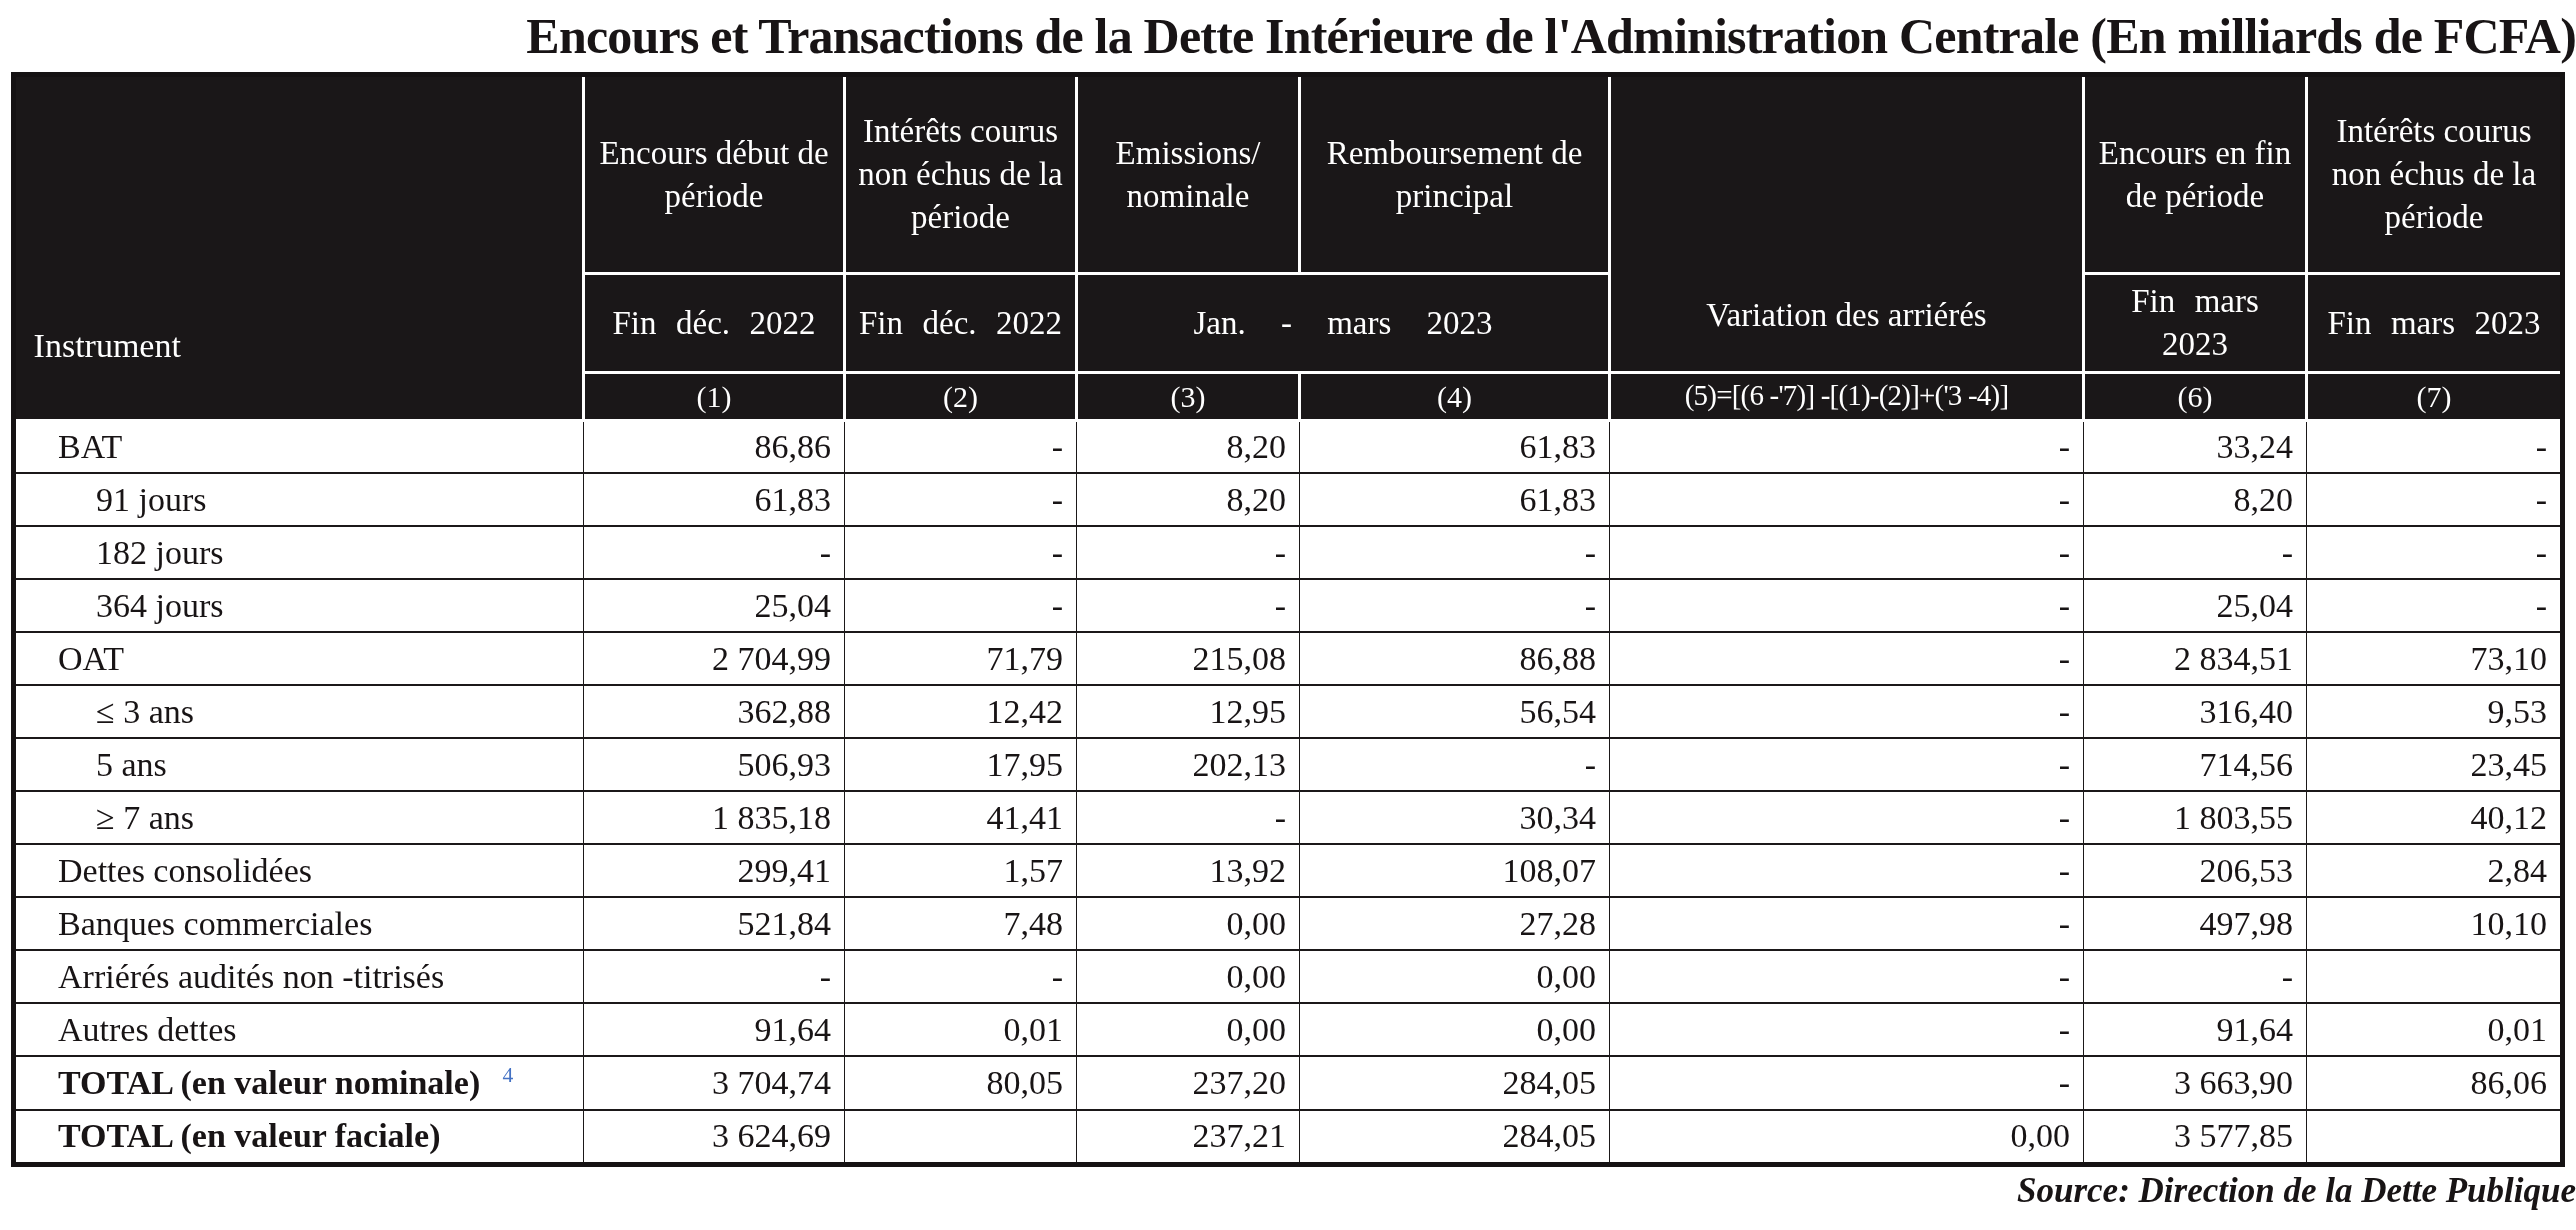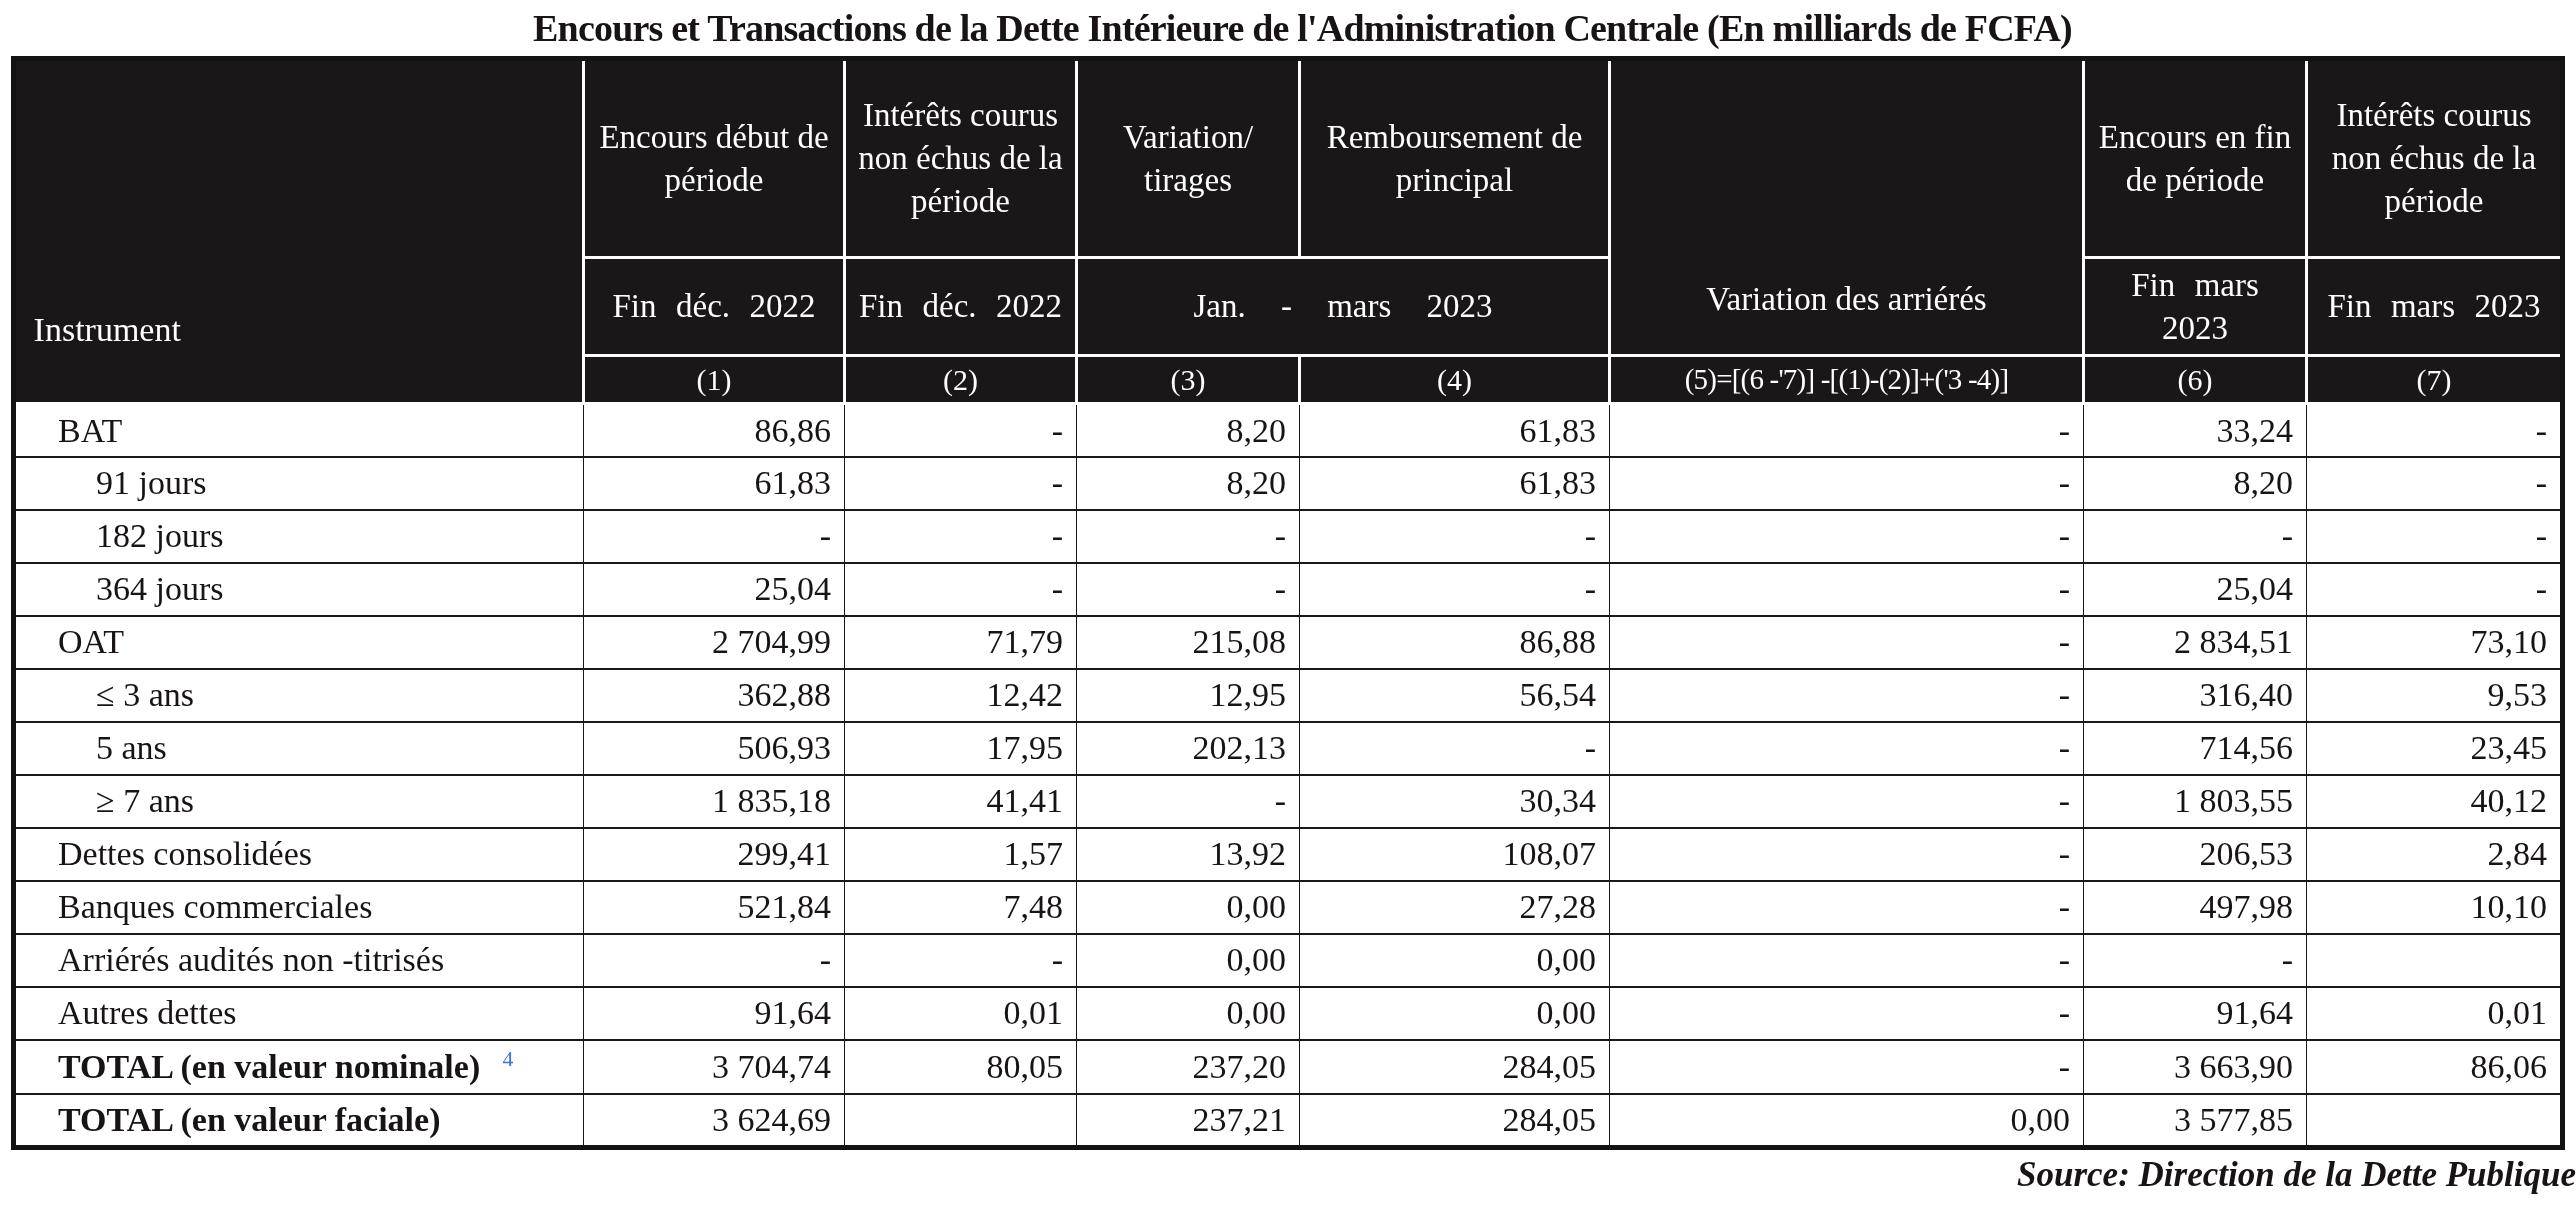--- a/index.html
+++ b/index.html
@@ -1,21 +1,21 @@
 <!DOCTYPE html>
 <html style="font-size:13px"><head>
 <meta charset="utf-8">
 <style>
   html,body{margin:0;padding:0;background:#ffffff;}
   body{
     width:2576px;height:1230px;overflow:hidden;
     font-family:"Liberation Serif", serif;color:#181415;
   }
   .title{
-    text-align:center;font-size:38px;font-weight:700;
+    text-align:right;font-size:50px;font-weight:700;
     padding-top:3.2px;line-height:1.35;letter-spacing:-0.8px;white-space:nowrap;padding-left:29px;
   }
   table.debt{
     border-collapse:collapse;table-layout:fixed;
     width:2550px;margin:1.6px auto 0 auto;
     border:5.6px solid #151213;
   }
   thead th{
     background:#1a1718;color:#ffffff;font-weight:400;
     border:3.2px solid #ffffff;vertical-align:middle;text-align:center;
@@ -69,21 +69,21 @@
         <col style="width:310px">
         <col style="width:474px">
       <col style="width:223px">
         <col style="width:256px">
     </colgroup>
     <thead>
       <tr class="r1">
         <th class="instrument" rowspan="3">Instrument</th>
         <th>Encours début de période</th>
         <th>Intérêts courus non échus de la période</th>
-        <th>Variation/ tirages</th>
+        <th>Emissions/ nominale</th>
         <th>Remboursement de principal</th>
         <th class="variation" rowspan="2">Variation des arriérés</th>
         <th>Encours en fin de période</th>
         <th>Intérêts courus non échus de la période</th>
       </tr>
       <tr class="r2">
         <th class="sub">Fin déc. 2022</th>
         <th class="sub">Fin déc. 2022</th>
         <th class="sub janmars" colspan="2">Jan. - mars 2023</th>
         <th class="sub">Fin mars 2023</th>

